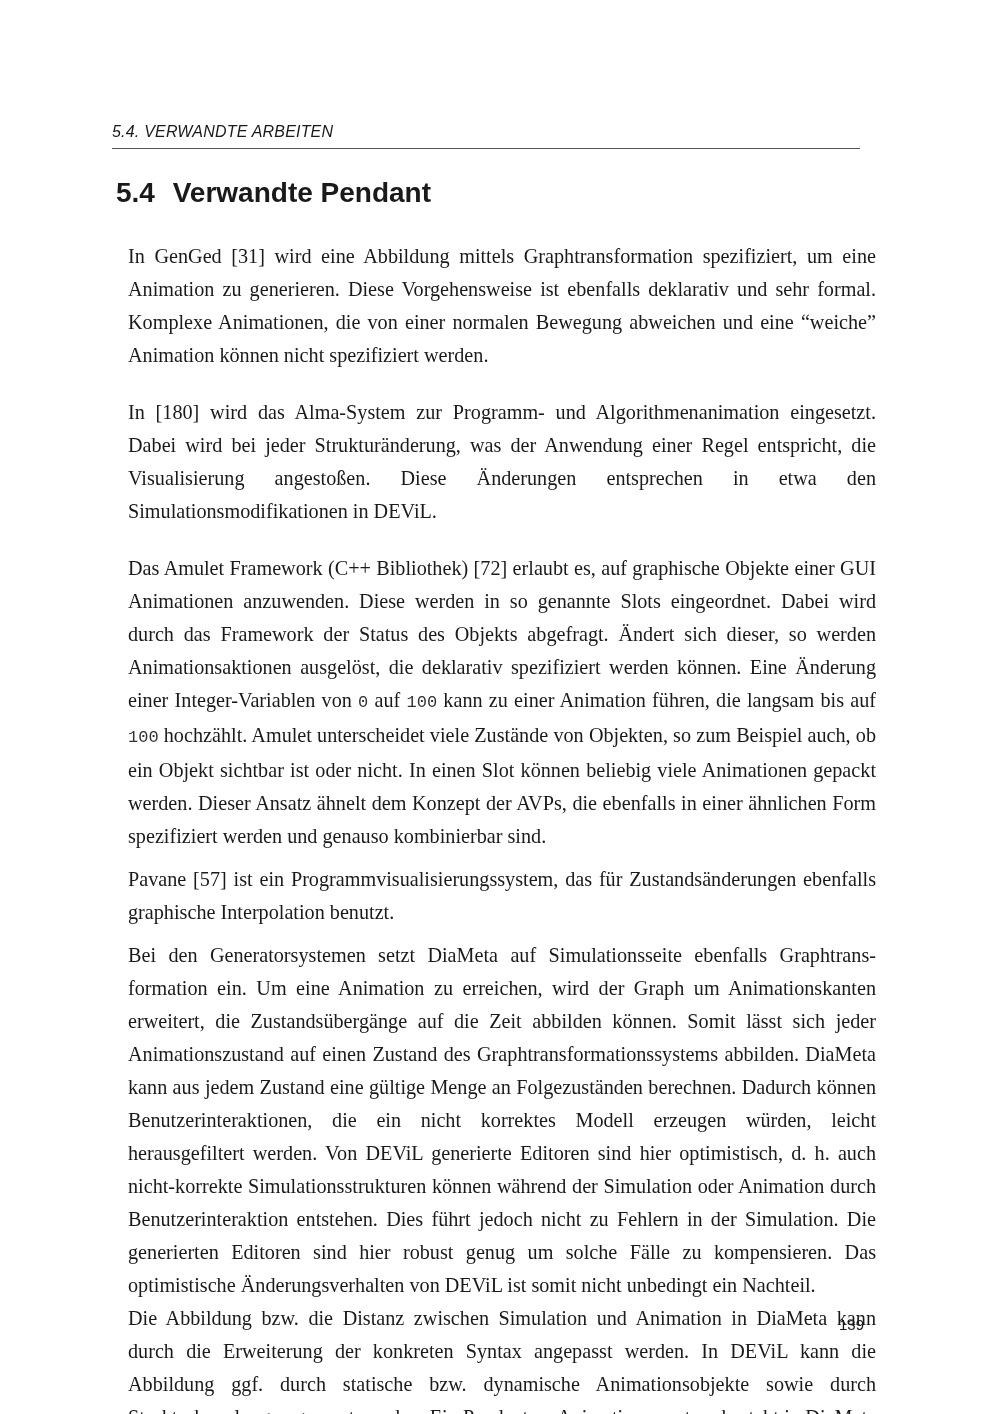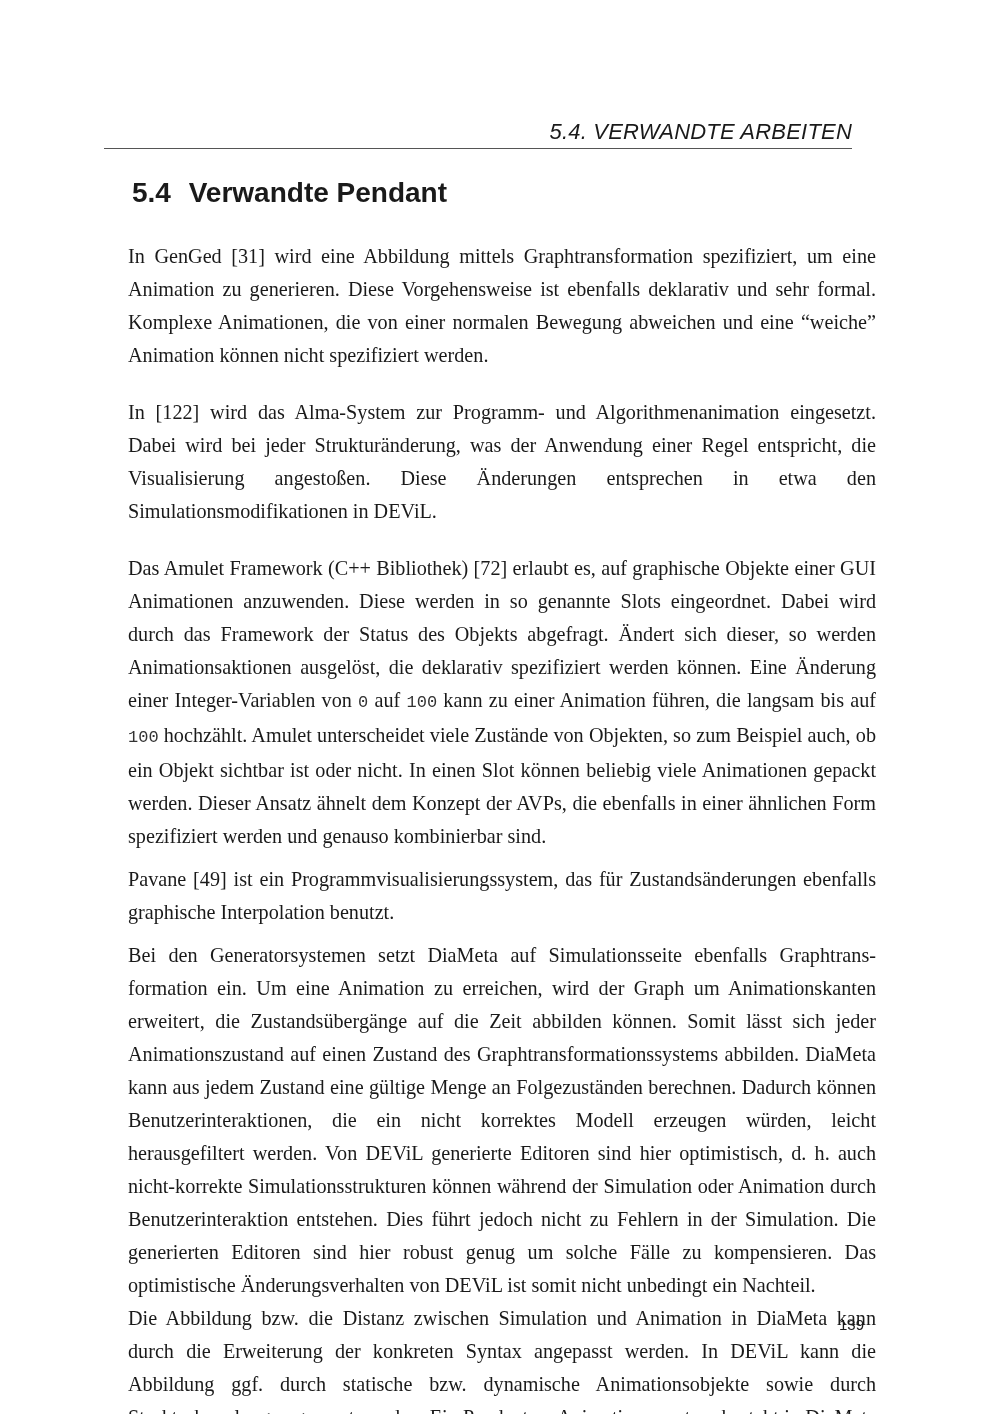--- a/index.html
+++ b/index.html
@@ -9,45 +9,43 @@
     }
     body {
       width: 1000px;
       height: 1414px;
       position: relative;
       overflow: hidden;
       color: #1a1a1a;
     }
     .running-header {
       position: absolute;
-      left: 104px;
+      left: 112px;
       top: 120px;
       width: 748px;
       height: 28px;
       border-bottom: 1px solid #555;
-      text-align: right;
       font-family: "Liberation Sans", sans-serif;
       font-style: italic;
-      font-size: 22px;
+      font-size: 16px;
       line-height: 24px;
       letter-spacing: 0.2px;
     }
     .section-title {
       position: absolute;
       left: 116px;
       top: 175px;
       margin: 0;
       font-family: "Liberation Sans", sans-serif;
       font-weight: bold;
       font-size: 28px;
       line-height: 36px;
     }
     .section-title .num {
       margin-right: 10px;
-      margin-left: 16px;
     }
     .body-text {
       position: absolute;
       left: 128px;
       top: 240px;
       width: 748px;
       font-family: "Liberation Serif", serif;
       font-size: 20.2px;
       line-height: 33px;
       text-align: justify;
@@ -83,24 +81,24 @@
 </div>
 
 <h1 class="section-title">
   <span class="num">5.4</span>
   <span>Verwandte Pendant</span>
 </h1>
 
 <div class="body-text">
   <p>In GenGed [31] wird eine Abbildung mittels Graphtransformation spezifiziert, um eine Animation zu generieren. Diese Vorgehensweise ist ebenfalls deklarativ und sehr formal. Komplexe Animationen, die von einer normalen Bewegung abweichen und eine “weiche” Animation können nicht spezifiziert werden.</p>
 
-  <p class="gap-lg">In [122] wird das Alma-System zur Programm- und Algorithmenanimation eingesetzt. Dabei wird bei jeder Strukturänderung, was der Anwendung einer Regel entspricht, die Visualisierung angestoßen. Diese Änderungen entsprechen in etwa den Simulationsmodifikationen in DEViL.</p>
+  <p class="gap-lg">In [180] wird das Alma-System zur Programm- und Algorithmenanimation eingesetzt. Dabei wird bei jeder Strukturänderung, was der Anwendung einer Regel entspricht, die Visualisierung angestoßen. Diese Änderungen entsprechen in etwa den Simulationsmodifikationen in DEViL.</p>
 
   <p class="gap-lg"><span>Das Amulet Framework (C++ Bibliothek) [72] erlaubt es, auf graphische Ob­jekte einer GUI Animationen anzuwenden. Diese werden in so genannte </span><span class="ital">Slots</span><span> eingeordnet. Dabei wird durch das Framework der Status des Objekts abgefragt. Än­dert sich dieser, so werden Animationsaktionen ausgelöst, die deklarativ spezifiziert werden können. Eine Änderung einer Integer-Variablen von </span><span class="mono">0</span><span> auf </span><span class="mono">100</span><span> kann zu einer Animation führen, die langsam bis auf </span><span class="mono">100</span><span> hochzählt. Amulet unterscheidet viele Zustände von Objekten, so zum Beispiel auch, ob ein Objekt sichtbar ist oder nicht. In einen Slot können beliebig viele Animationen gepackt werden. Dieser Ansatz ähnelt dem Konzept der AVPs, die ebenfalls in einer ähnlichen Form spezifiziert werden und genauso kombinierbar sind.</span></p>
 
-  <p class="gap-md">Pavane [49] ist ein Programmvisualisierungssystem, das für Zustandsänderungen ebenfalls graphische Interpolation benutzt.</p>
+  <p class="gap-md">Pavane [57] ist ein Programmvisualisierungssystem, das für Zustandsänderungen ebenfalls graphische Interpolation benutzt.</p>
 
   <p class="gap-md">Bei den Generatorsystemen setzt DiaMeta auf Simulationsseite ebenfalls Graphtrans­formation ein. Um eine Animation zu erreichen, wird der Graph um Animations­kanten erweitert, die Zustandsübergänge auf die Zeit abbilden können. Somit lässt sich jeder Animationszustand auf einen Zustand des Graphtransformationssystems abbilden. DiaMeta kann aus jedem Zustand eine gültige Menge an Folgezuständen berechnen. Dadurch können Benutzerinteraktionen, die ein nicht korrektes Modell erzeugen würden, leicht herausgefiltert werden. Von DEViL generierte Editoren sind hier optimistisch, d. h. auch nicht-korrekte Simulationsstrukturen können während der Simulation oder Animation durch Benutzerinteraktion entstehen. Dies führt jedoch nicht zu Fehlern in der Simulation. Die generierten Editoren sind hier robust genug um solche Fälle zu kompensieren. Das optimistische Änderungsverhalten von DEViL ist somit nicht unbedingt ein Nachteil.</p>
 
   <p class="gap-none">Die Abbildung bzw. die Distanz zwischen Simulation und Animation in DiaMeta kann durch die Erweiterung der konkreten Syntax angepasst werden. In DEViL kann die Abbildung ggf. durch statische bzw. dynamische Animationsobjekte sowie durch Strukturkopplung angepasst werden. Ein Pendant zu Animationsmustern besteht in DiaMeta nicht. Spezielle Animationen, wie nicht-lineare Bewegungen von Strukturobjekten (z. B. das Easing), müssen in DiaMeta (noch) ausprogrammiert werden.</p>
 </div>
 
 <div class="page-number">139</div>
 
 </body></html>

